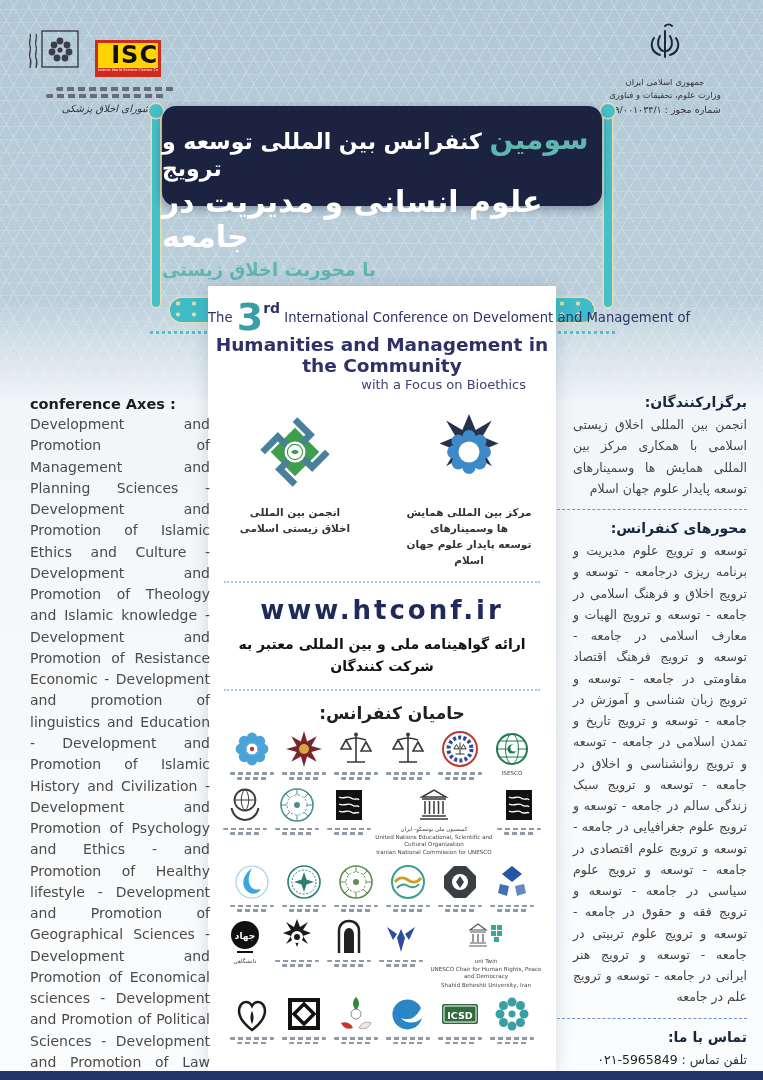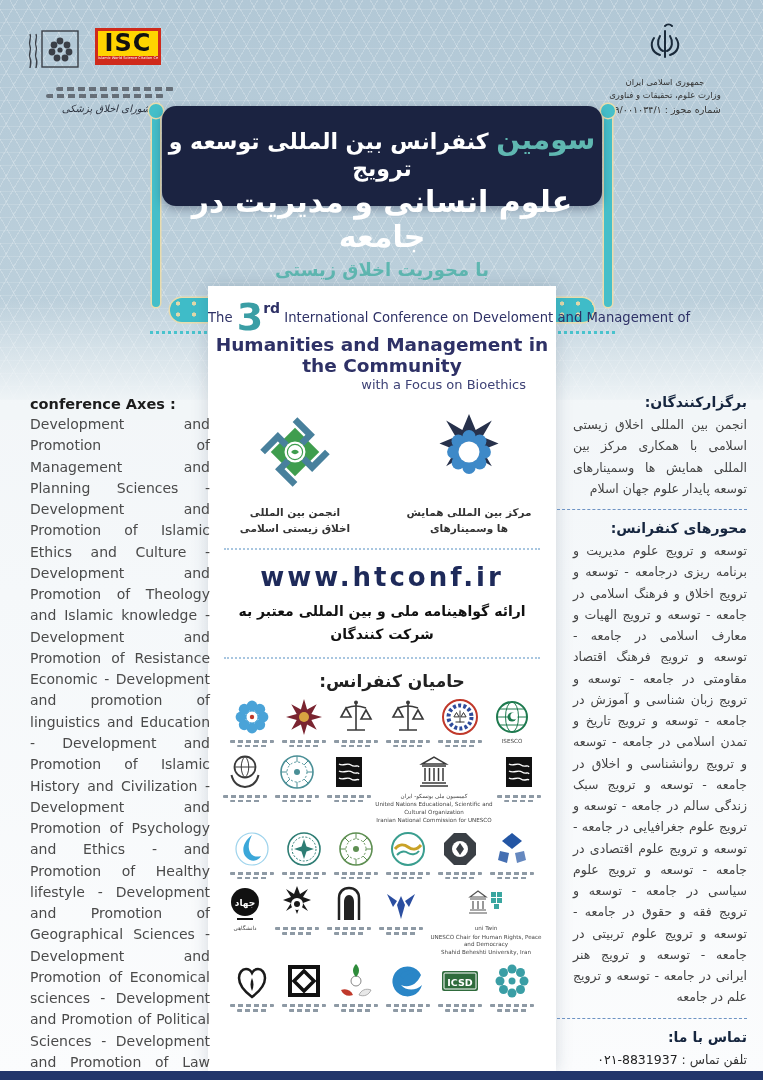--- a/index.html
+++ b/index.html
@@ -14,32 +14,32 @@
       repeating-linear-gradient(0deg, rgba(255,255,255,.14) 0 1px, transparent 1px 13px),
       linear-gradient(180deg,#b2c8d6,#bfd2dd);}
   .bg-fade{position:absolute;left:0;top:300px;right:0;height:120px;
     background:linear-gradient(180deg,rgba(242,246,248,0),#f2f6f8 90%);}
   
   .hdr-left{position:absolute;left:26px;top:28px;width:160px;}
   .uni-emblem{display:inline-block;vertical-align:top;}
   .hdr-squig{height:4px;margin:3px 12px 0 30px;border-radius:2px;
     background:repeating-linear-gradient(90deg,#4a4f57 0 7px,transparent 7px 11px);opacity:.75;}
   .hdr-cap{margin-top:5px;font-size:10px;color:#2e3440;text-align:center;font-style:italic;}
-  .isc{position:absolute;left:95px;top:28px;width:60px;border:3px solid #cf2a1b;background:#ffd400;text-align:center;}
+  .isc{position:absolute;left:95px;top:40px;width:60px;border:3px solid #cf2a1b;background:#ffd400;text-align:right;}
   .isc-txt{font-size:24px;font-weight:bold;color:#111;line-height:1.05;letter-spacing:1px;}
   .isc-strip{background:#cf2a1b;color:#fff;font-size:3.6px;line-height:1.5;white-space:nowrap;overflow:hidden;}
   .hdr-right{position:absolute;right:28px;top:22px;width:140px;text-align:center;}
   .gov-lines{margin-top:4px;font-size:8.5px;color:#333;line-height:1.5;direction:rtl;}
   .gov-license{font-size:9.5px;color:#333;direction:rtl;margin-top:2px;}
   
   .rail{position:absolute;width:8px;background:#45bfc9;border-radius:8px;top:112px;height:195px;box-shadow:0 0 0 1.5px #e9dcae;}
   .rail.l{left:152px;} .rail.r{left:604px;}
   .rail::before{content:"";position:absolute;top:-8px;left:-3px;width:14px;height:14px;border-radius:50%;background:#45bfc9;box-shadow:0 0 0 1.5px #e9dcae;}
   .banner{position:absolute;left:162px;top:106px;width:440px;height:100px;background:#1b2341;border-radius:14px;
-    box-shadow:0 3px 10px rgba(20,30,60,.35);direction:rtl;text-align:center;color:#fff;}
+    box-shadow:0 3px 10px rgba(20,30,60,.35);direction:rtl;text-align:left;color:#fff;}
   .bn1{margin-top:17px;font-size:22px;font-weight:bold;}
   .bn1 .accent{color:#5fb7b1;font-size:28px;}
   .bn2{font-size:30px;font-weight:bold;margin-top:3px;}
   .bn3{font-size:18px;font-weight:bold;color:#5fb7b1;margin-top:5px;}
   .band{position:absolute;left:170px;top:298px;width:424px;height:24px;background:#3fbcc8;border-radius:12px;
     background-image:radial-gradient(circle,rgba(233,217,168,.95) 1.8px,rgba(233,217,168,0) 2.4px);
     background-size:16px 11px;box-shadow:0 0 0 1.5px #e9dcae;}
   .dotline{position:absolute;left:150px;top:331px;width:465px;border-top:3px dotted #49c3cd;}
   
   .card{position:absolute;left:208px;top:286px;width:348px;height:786px;background:#fff;
@@ -190,20 +190,21 @@
                 <circle cx="42" cy="58" r="7"></circle>
                 <circle cx="30.7" cy="53.3" r="7"></circle>
               <circle cx="26" cy="42" r="7"></circle>
                 <circle cx="30.7" cy="30.7" r="7"></circle>
             </g>
             <circle cx="42" cy="42" r="11" fill="#fff"></circle>
           </svg>
         </span>
         <div class="org-cap">
           <div>مرکز بین المللی همایش ها وسمینارهای</div>
+          <div>توسعه پایدار علوم جهان اسلام</div>
         </div>
       </div>
     </div>
 
     <div class="sep"></div>
 
     <a class="site" href="#">www.htconf.ir</a>
     <div class="cert">
       <div>ارائه گواهینامه ملی و بین المللی معتبر به</div>
       <div>شرکت کنندگان</div>
@@ -632,21 +633,21 @@
   <div class="col-right">
     <h3>برگزارکنندگان:</h3>
     <p>انجمن بین المللی اخلاق زیستی اسلامی با همکاری مرکز بین المللی همایش ها وسمینارهای توسعه پایدار علوم جهان اسلام</p>
     <div class="dash"></div>
     <h3>محورهای کنفرانس:</h3>
     <p>توسعه و ترویج علوم مدیریت و برنامه ریزی درجامعه - توسعه و ترویج اخلاق و فرهنگ اسلامی در جامعه - توسعه و ترویج الهیات و معارف اسلامی در جامعه - توسعه و ترویج فرهنگ اقتصاد مقاومتی در جامعه - توسعه و ترویج زبان شناسی و آموزش در جامعه - توسعه و ترویج تاریخ و تمدن اسلامی در جامعه - توسعه و ترویج روانشناسی و اخلاق در جامعه - توسعه و ترویج سبک زندگی سالم در جامعه - توسعه و ترویج علوم جغرافیایی در جامعه - توسعه و ترویج علوم اقتصادی در جامعه - توسعه و ترویج علوم سیاسی در جامعه - توسعه و ترویج فقه و حقوق در جامعه - توسعه و ترویج علوم تربیتی در جامعه - توسعه و ترویج هنر ایرانی در جامعه - توسعه و ترویج علم در جامعه</p>
     <div class="dash"></div>
     <h3>تماس با ما:</h3>
     <div class="contact-line">
       <span>تلفن تماس :</span>
-      <span class="val">۰۲۱-8831937</span>
+      <span class="val">۰۲۱-5965849</span>
     </div>
     <div class="contact-line">
       <span>ایمیل :</span>
       <a class="val" href="#">info@htconf.ir</a>
     </div>
   </div>
 
   <div class="bottom-bar"></div>
 </div>
 

